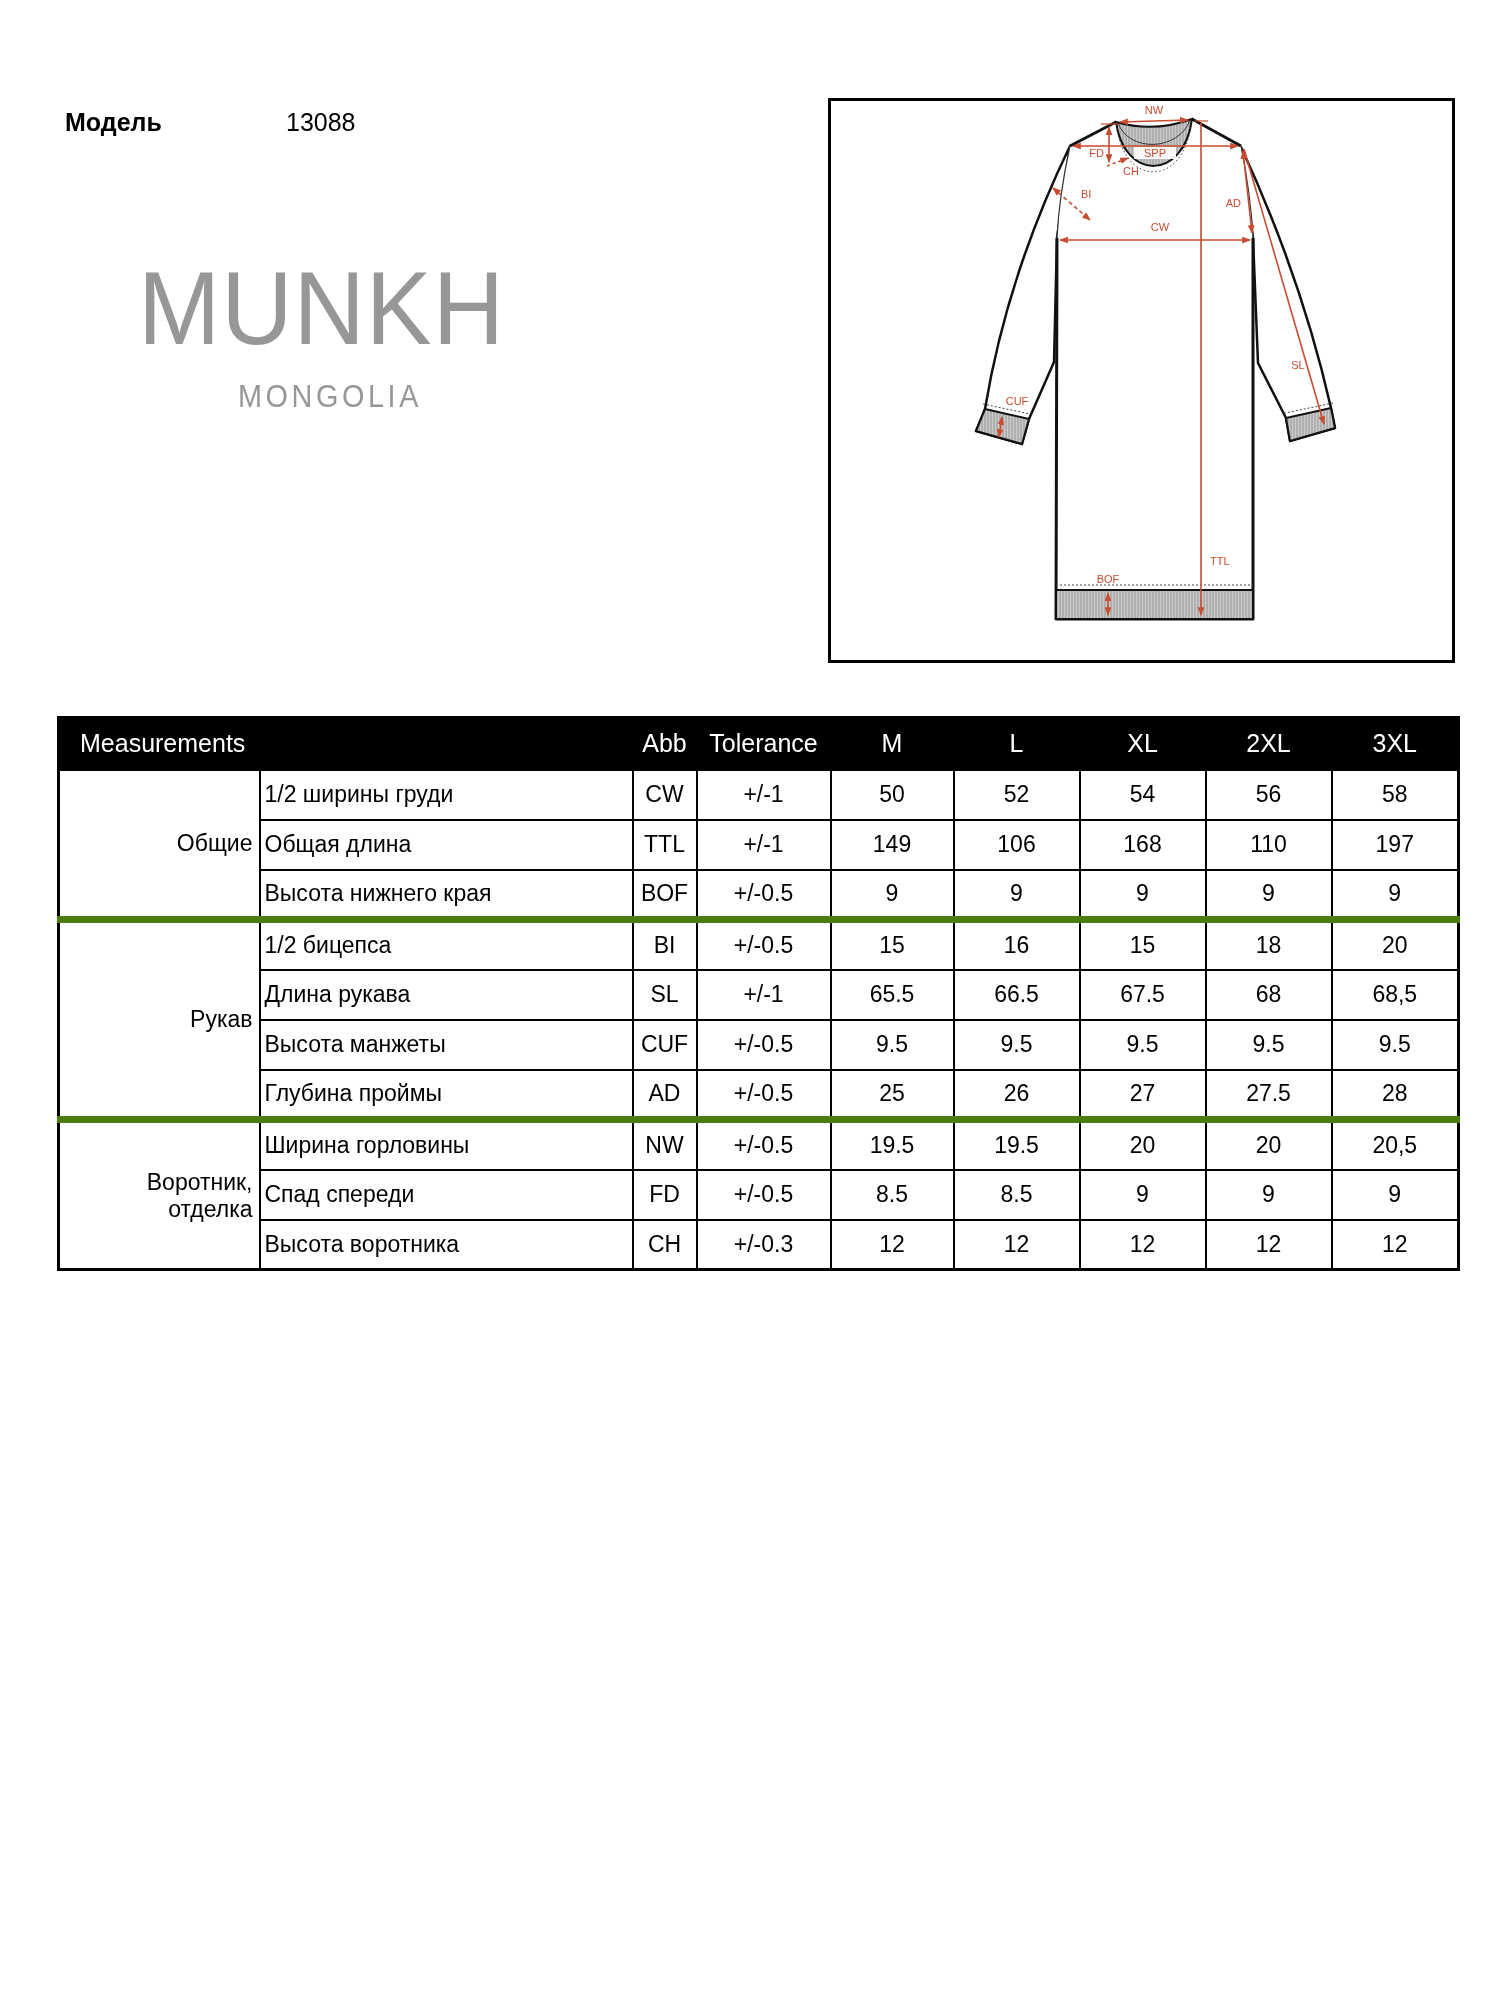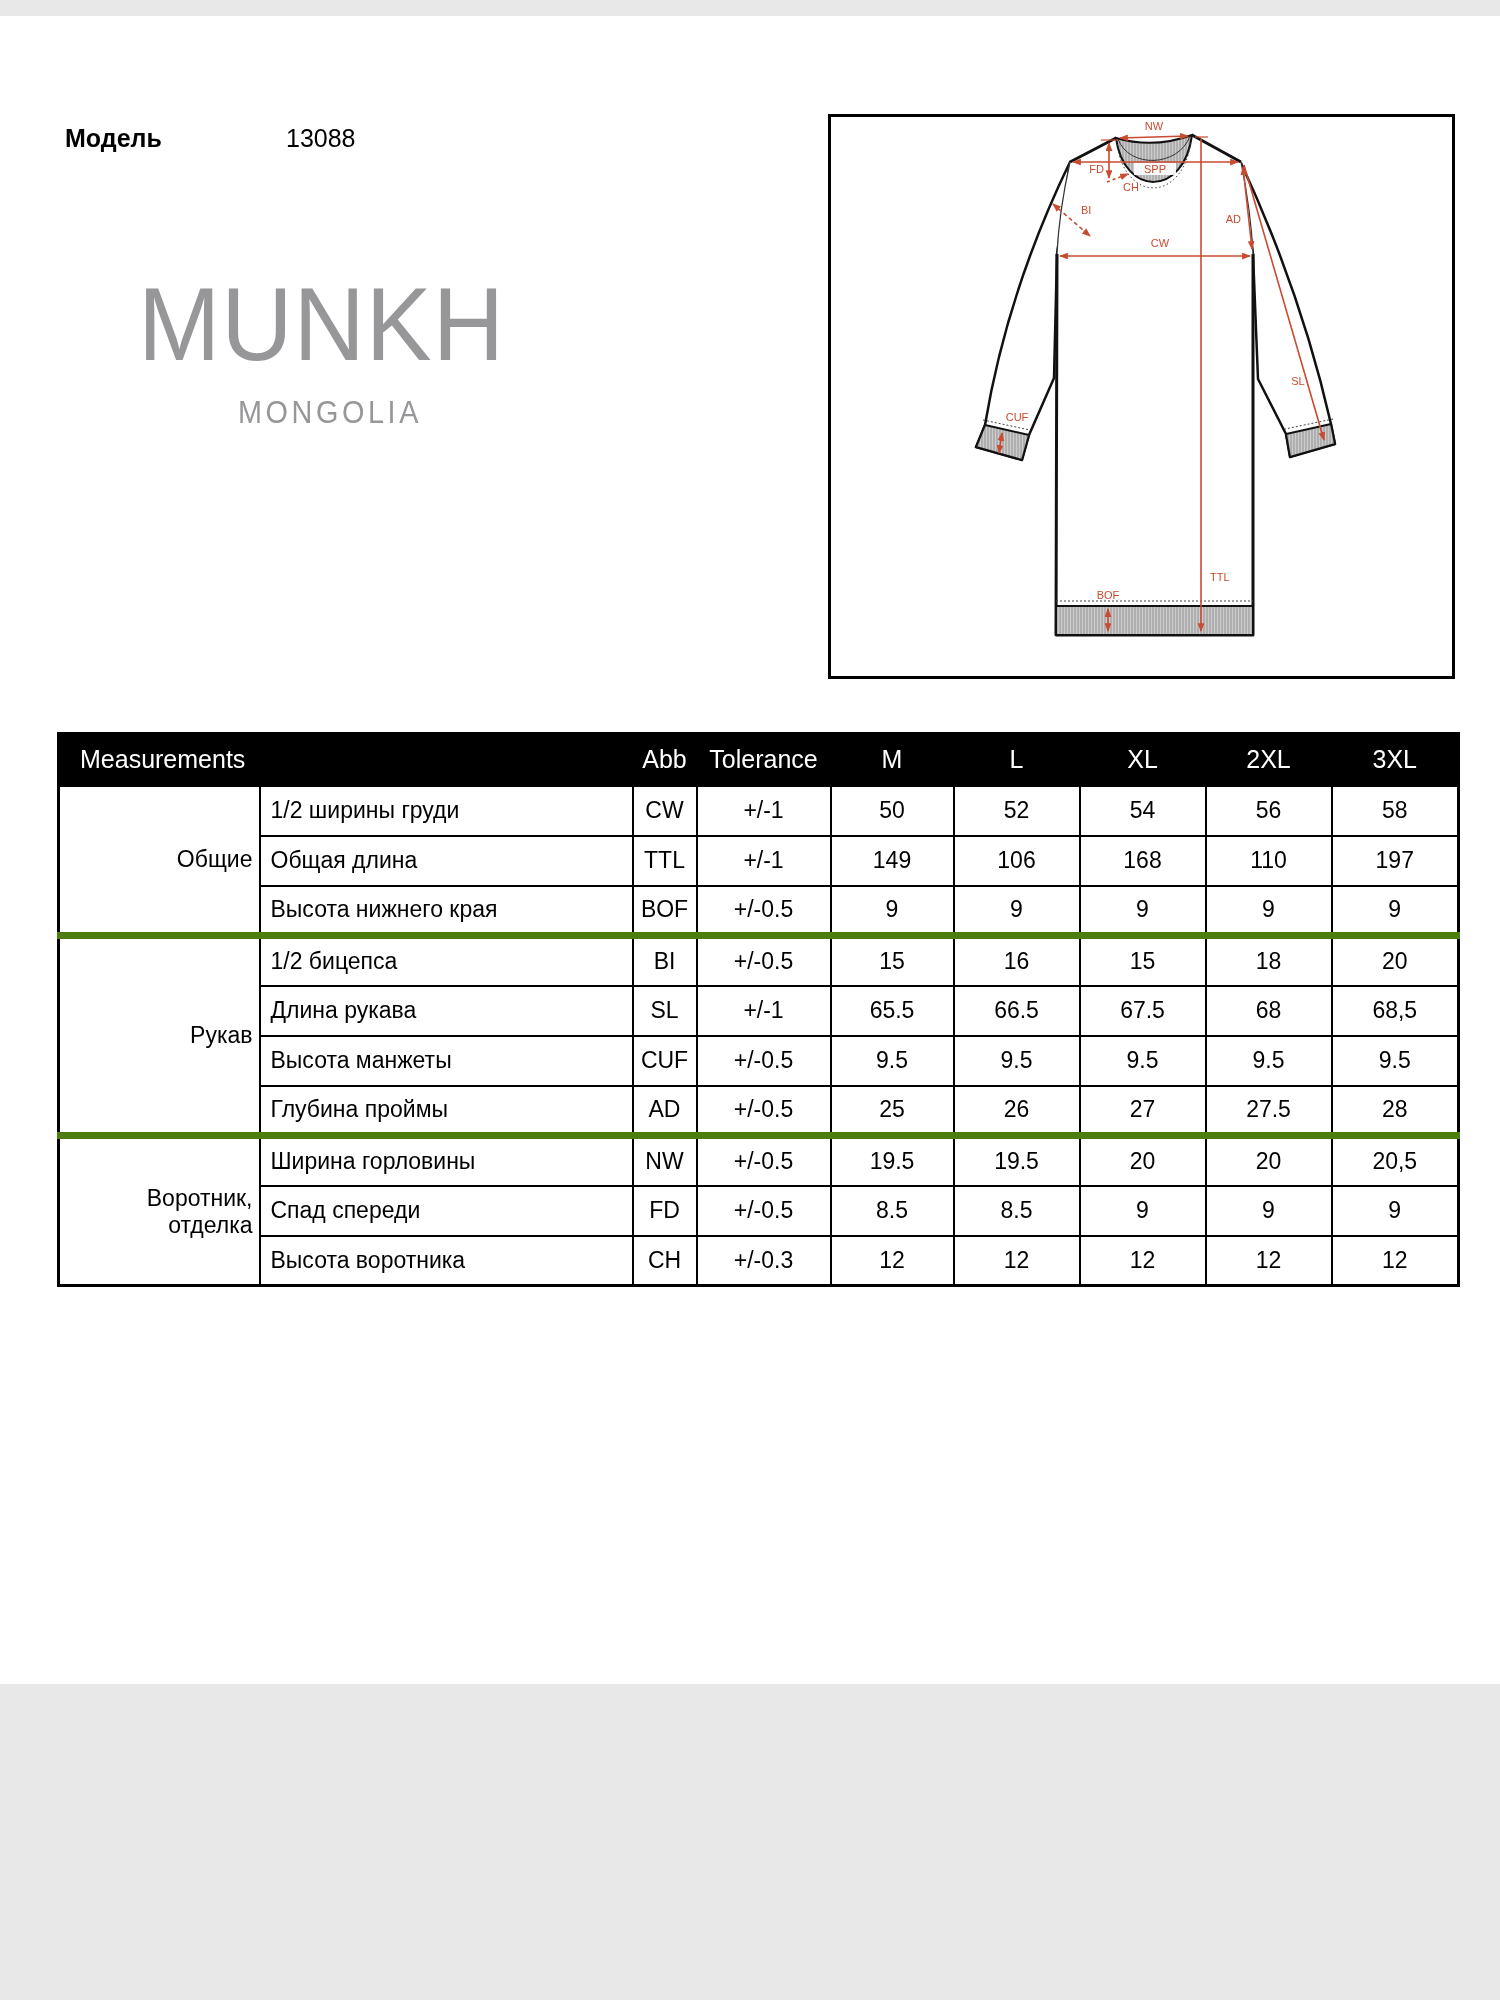--- a/index.html
+++ b/index.html
@@ -1,19 +1,19 @@
 <!DOCTYPE html>
 <html><head>
 <meta charset="utf-8">
 <style>
   html,body { margin:0; padding:0; background:#e8e8e8; }
   .page {
-    position:relative; width:1500px; height:1668px; background:#ffffff;
+    position:relative; width:1500px; height:2000px; background:#ffffff;
     font-family:"Liberation Sans", sans-serif; color:#000; overflow:hidden;
-    margin:16px auto;
+    margin:0 auto;
   }
   
   .model-label { position:absolute; left:65px; top:108px; font-size:25px; font-weight:bold; }
   .model-number { position:absolute; left:286px; top:108px; font-size:25px; }
 
   
   .logo-brand {
     position:absolute; left:138px; top:256px; font-size:104px; line-height:1;
     color:#97979a; letter-spacing:1px; transform:scaleX(0.95); transform-origin:left top;
     white-space:nowrap;
@@ -41,21 +41,21 @@
     border:3px solid #000;
   }
   .spec th, .spec td {
     border:2px solid #000; text-align:center; padding:0; height:50px;
     box-sizing:border-box; overflow:hidden;
   }
   .spec thead th {
     background:#000; color:#ffffff; font-weight:normal; font-size:25px; height:52px;
   }
   .spec .th-meas { text-align:left; padding-left:20px; }
-  .spec .name-cell { text-align:left; padding-left:10px; }
+  .spec .name-cell { text-align:left; padding-left:4px; }
   .spec .group-cell { text-align:right; padding:0 6px; }
   .spec tr.gstart td { border-top:7px solid #4d7c0f; }
 </style>
 </head>
 <body>
 
 <div class="page">
 
   <span class="model-label">Модель</span>
   <span class="model-number">13088</span>

